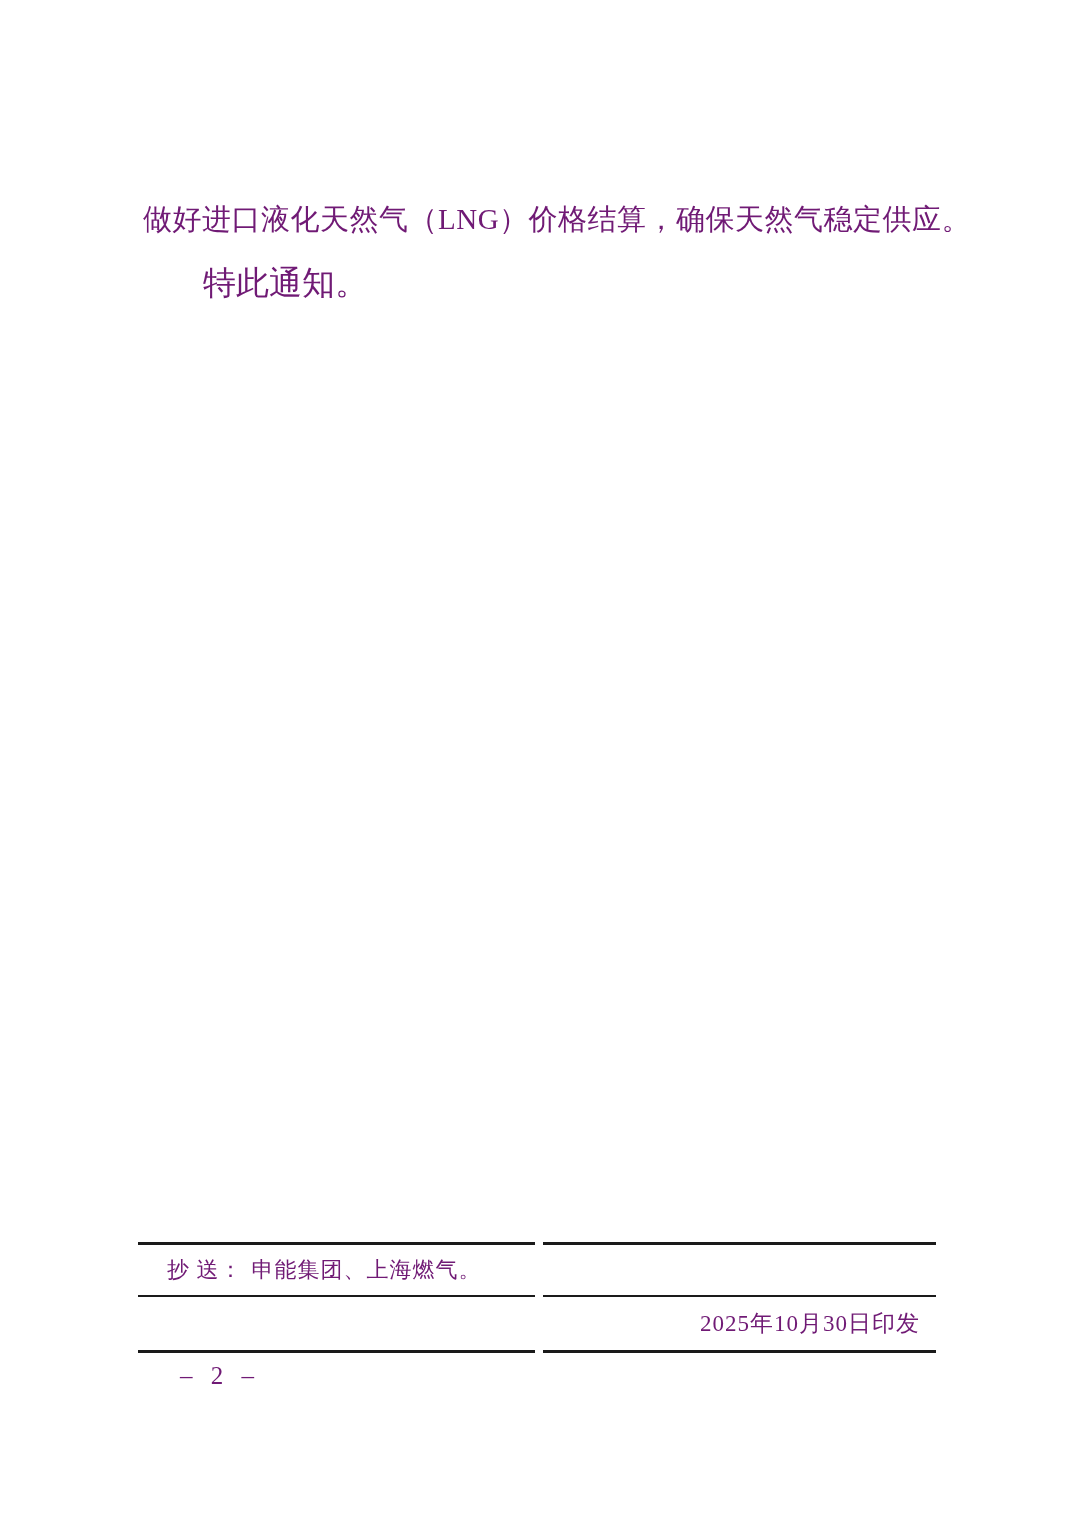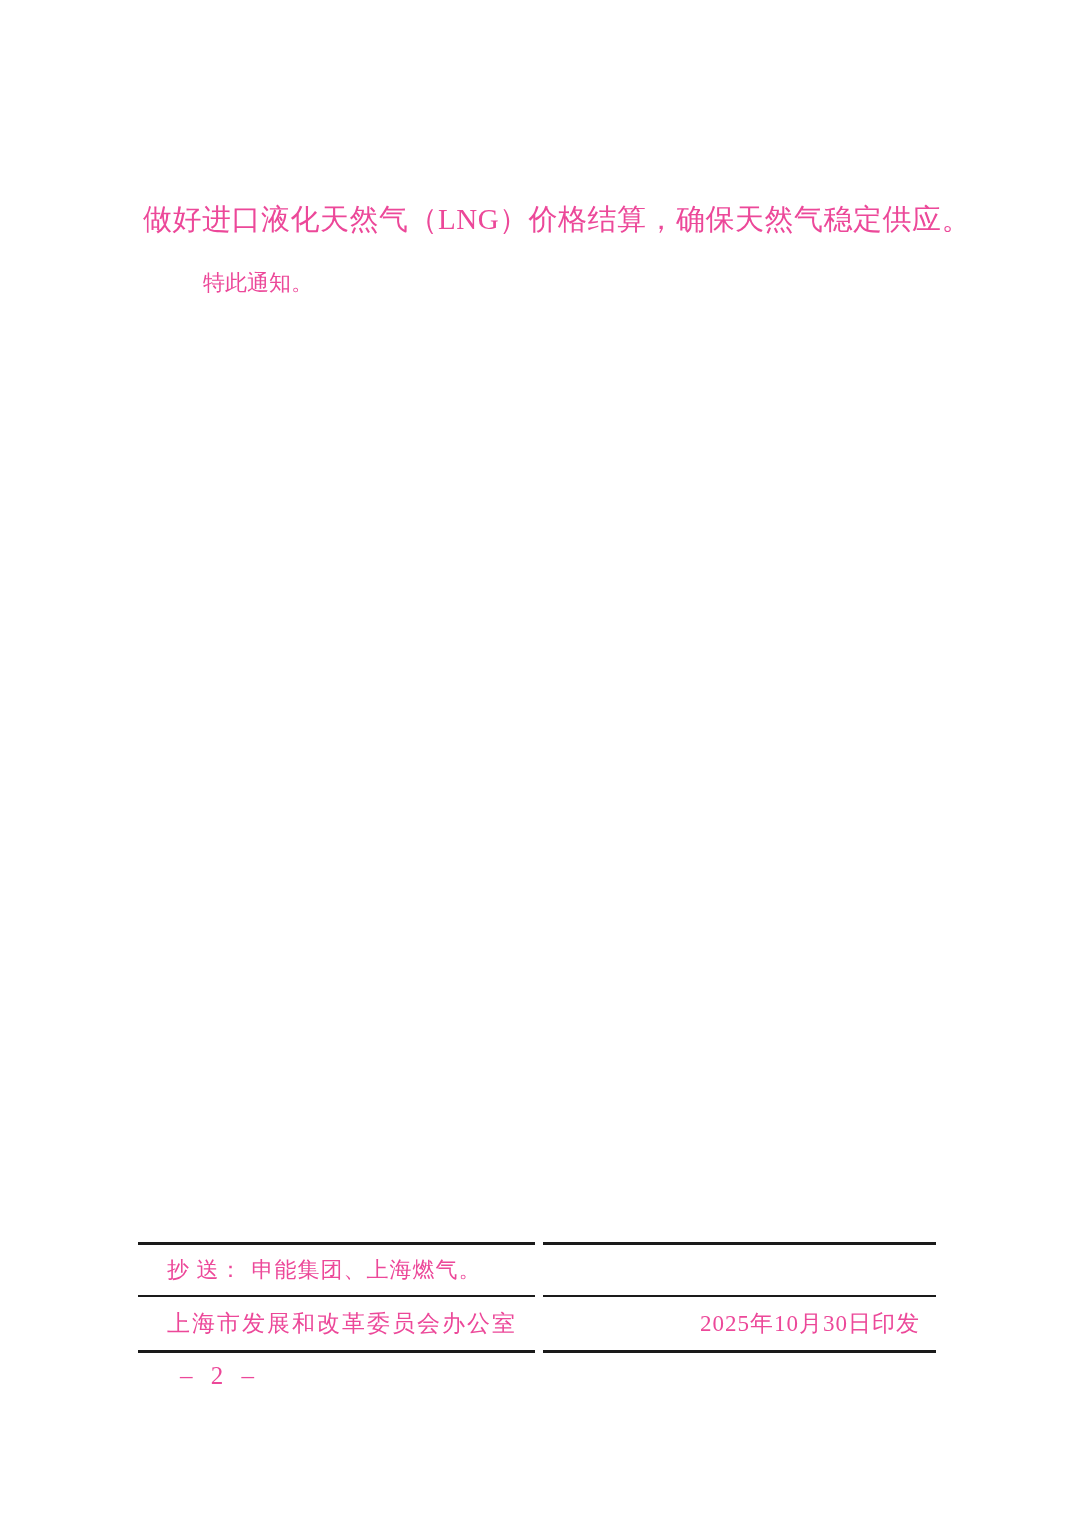--- a/index.html
+++ b/index.html
@@ -4,38 +4,38 @@
 <style>
   * { margin: 0; padding: 0; box-sizing: border-box; }
   html, body { background: #e8e8e8; }
   .page {
     position: relative;
     width: 1080px;
     height: 1537px;
     margin: 0 auto;
     background: #ffffff;
     font-family: "Liberation Serif", "DejaVu Serif", serif;
-    color: #ec4899;
+    color: #701a75;
     overflow: hidden;
   }
   .body-line1 {
     position: absolute;
     left: 143px;
     top: 198px;
     width: 800px;
     font-size: 29px;
     line-height: 42px;
     letter-spacing: 0.5px;
     white-space: nowrap;
   }
   .body-line2 {
     position: absolute;
     left: 203px;
     top: 262px;
-    font-size: 22px;
+    font-size: 33px;
     line-height: 42px;
     white-space: nowrap;
   }
   .signature-org {
     position: absolute;
     left: 515px;
     top: 424px;
     font-size: 30px;
     letter-spacing: 3px;
     white-space: nowrap;
@@ -106,23 +106,20 @@
   <p class="body-line2">特此通知。</p>
 
 
 
   <div class="footer-table">
     <div class="footer-col left">
       <div class="footer-row row1 cc-row">
         <span class="cc-label">抄 送：</span>
         <span class="cc-value">申能集团、上海燃气。</span>
       </div>
-      <div class="footer-row row2">
-        <span class="issuing-office">上海市发展和改革委员会办公室</span>
-      </div>
     </div>
     <div class="footer-col right">
       <div class="footer-row row1"></div>
       <div class="footer-row row2 print-row">
         <span class="print-date">2025年10月30日印发</span>
       </div>
     </div>
   </div>
 
   <div class="page-number">– 2 –</div>

